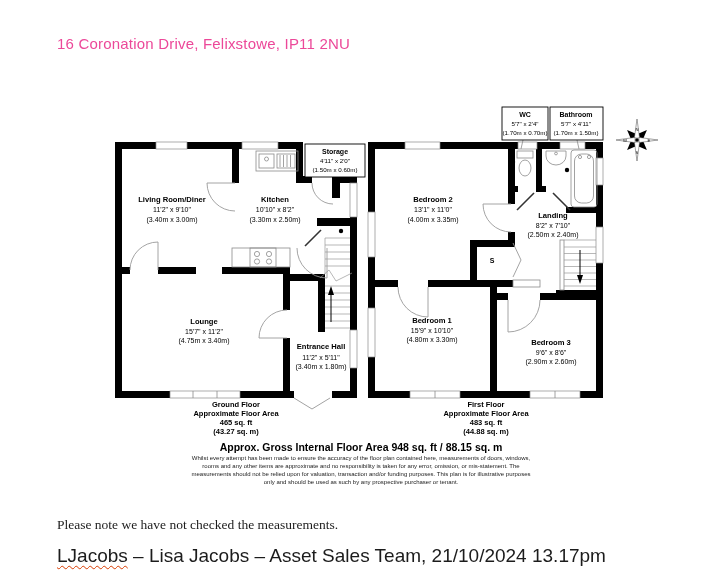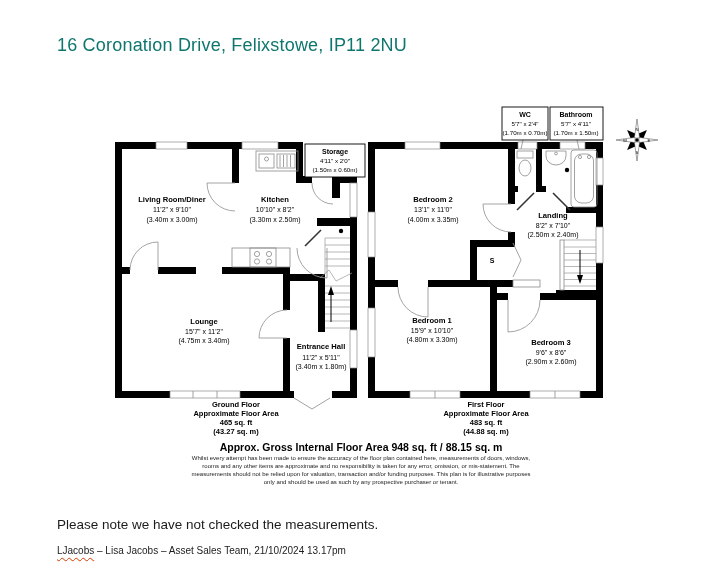--- a/index.html
+++ b/index.html
@@ -1,29 +1,29 @@
 <!DOCTYPE html>
 <html><head>
 <meta charset="utf-8">
 <style>
   html,body{margin:0;padding:0;}
   body{
     width:717px;height:583px;background:#ffffff;position:relative;overflow:hidden;
     font-family:"Liberation Sans",sans-serif;
   }
   .doc-title{
-    position:absolute;left:57px;top:35px;font-size:18px;color:#0f766e;
+    position:absolute;left:57px;top:35px;font-size:15px;color:#ec4899;
     letter-spacing:.2px;white-space:nowrap;
   }
   .plan-wrap{position:absolute;left:88px;top:95px;width:592px;height:395px;}
   .doc-note{
-    position:absolute;left:57px;top:517px;font-size:13.5px;color:#1c1c1c;white-space:nowrap;
+    position:absolute;left:57px;top:517px;font-size:13.5px;color:#1c1c1c;white-space:nowrap;font-family:Liberation Serif, serif;
   }
   .doc-signature{
-    position:absolute;left:57px;top:545px;font-size:10px;color:#1c1c1c;white-space:nowrap;
+    position:absolute;left:57px;top:545px;font-size:19px;color:#1c1c1c;white-space:nowrap;
   }
   .misspell{
     text-decoration-line:underline;text-decoration-style:wavy;
     text-decoration-color:#d83b01;text-decoration-thickness:1px;text-underline-offset:3px;
   }
   
   .wall{fill:#000;}
   .win{fill:#fff;stroke:#8a8a8a;stroke-width:.7;}
   .gap{fill:#fff;}
   .thin{fill:none;stroke:#8a8a8a;stroke-width:.8;}

